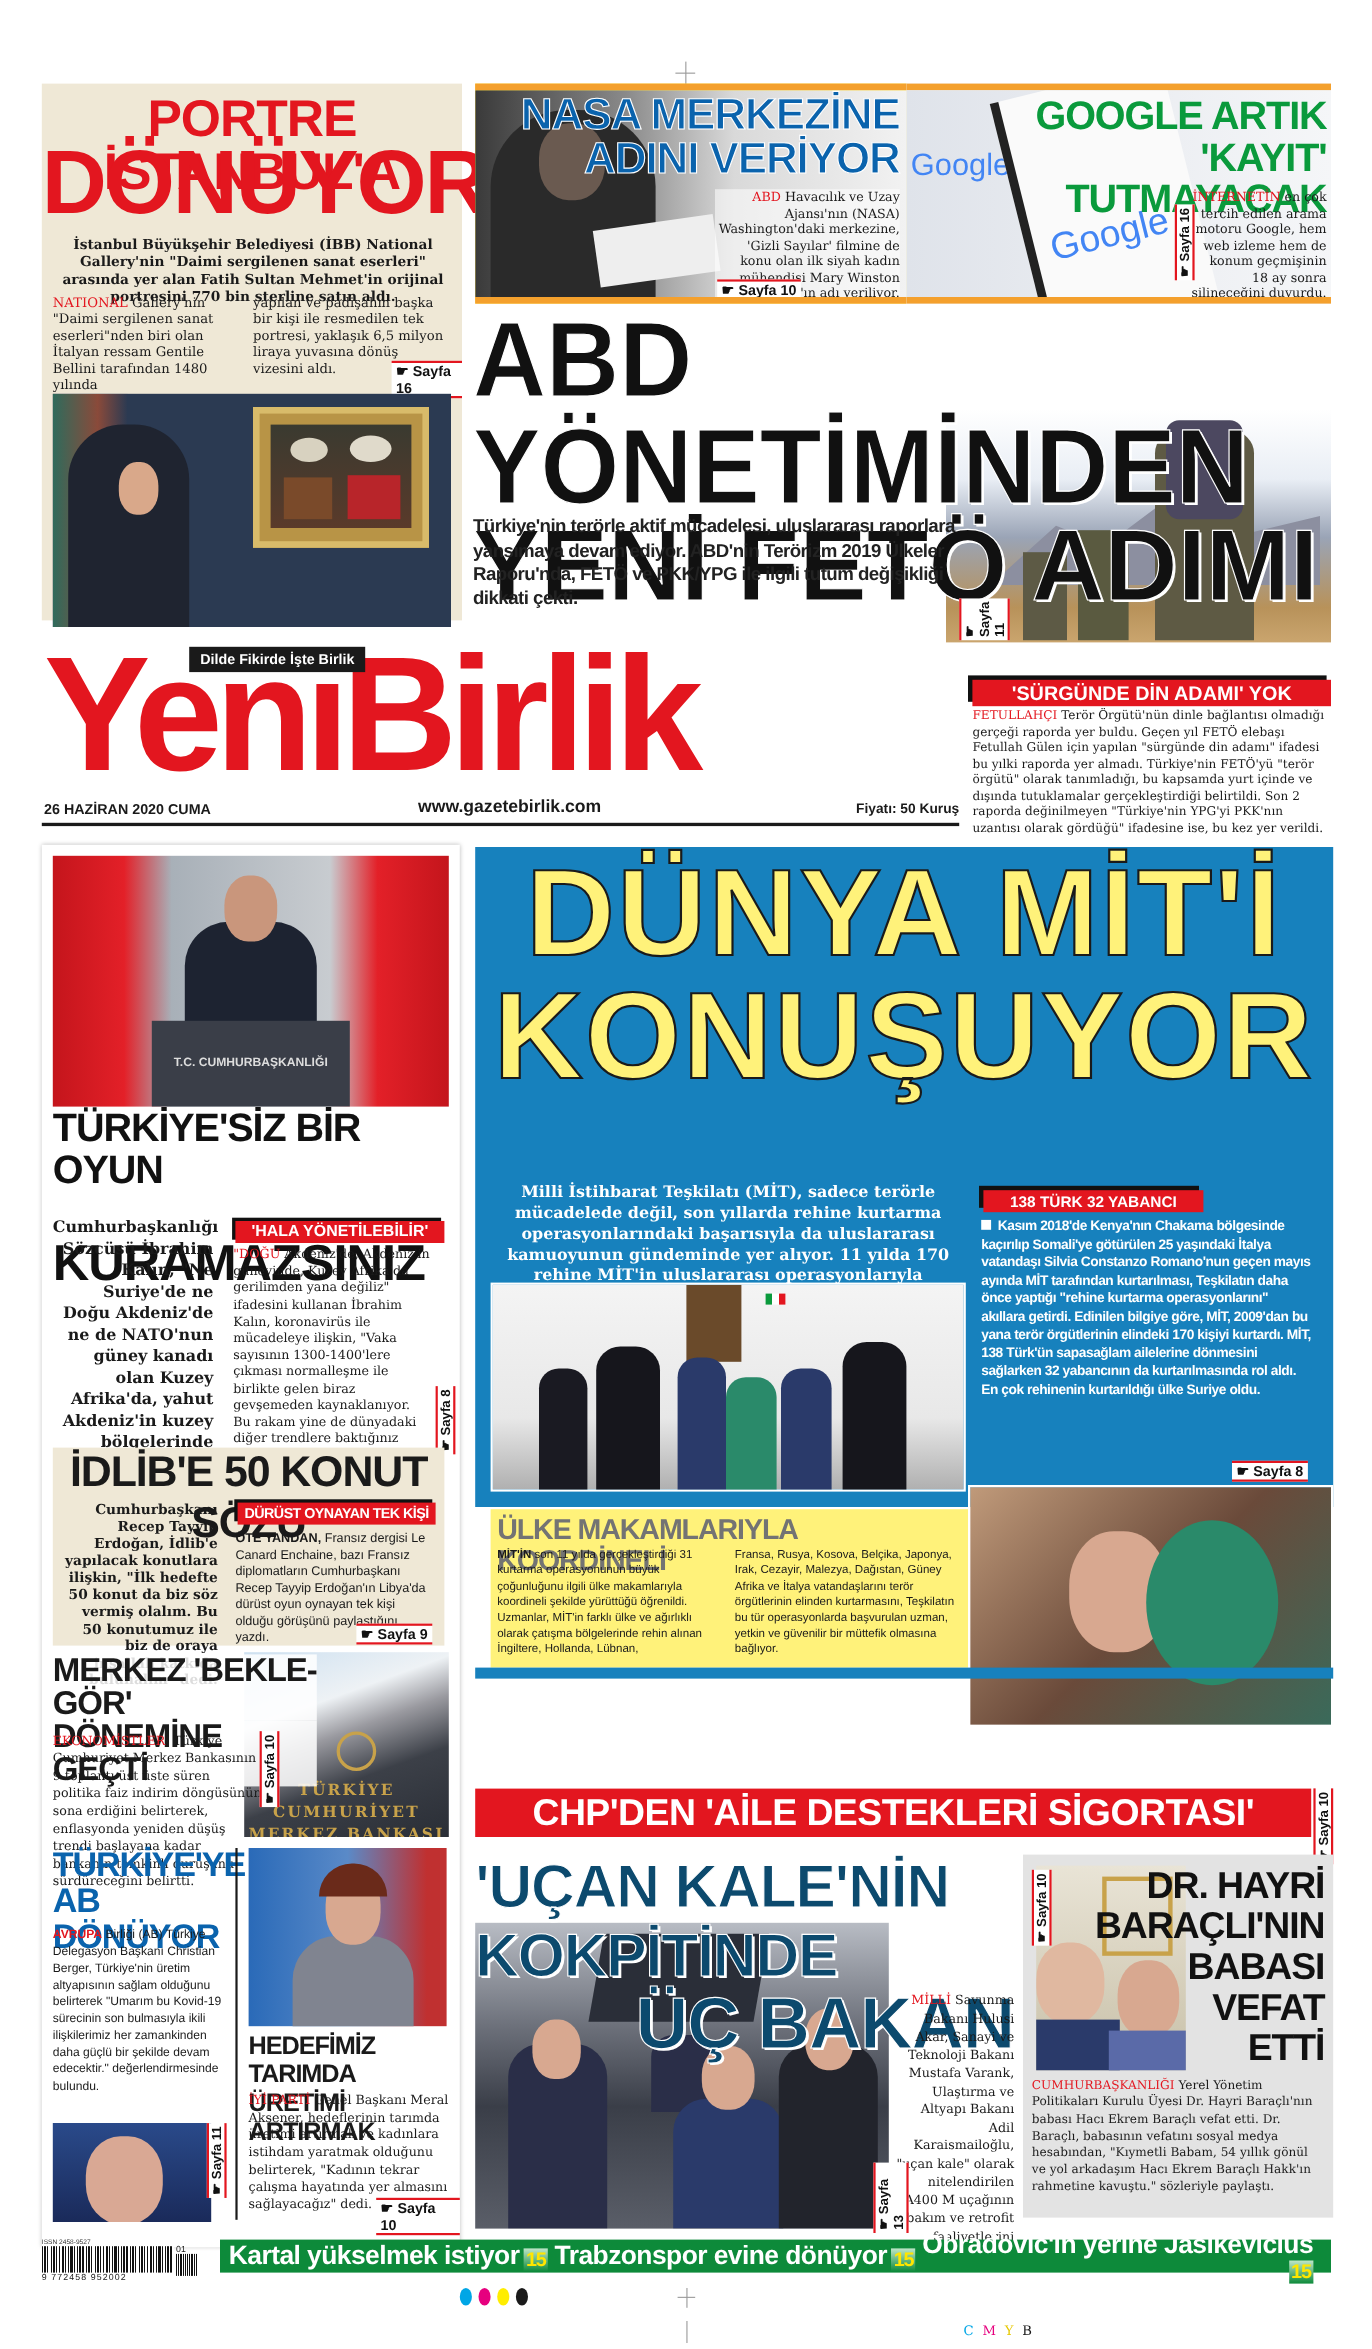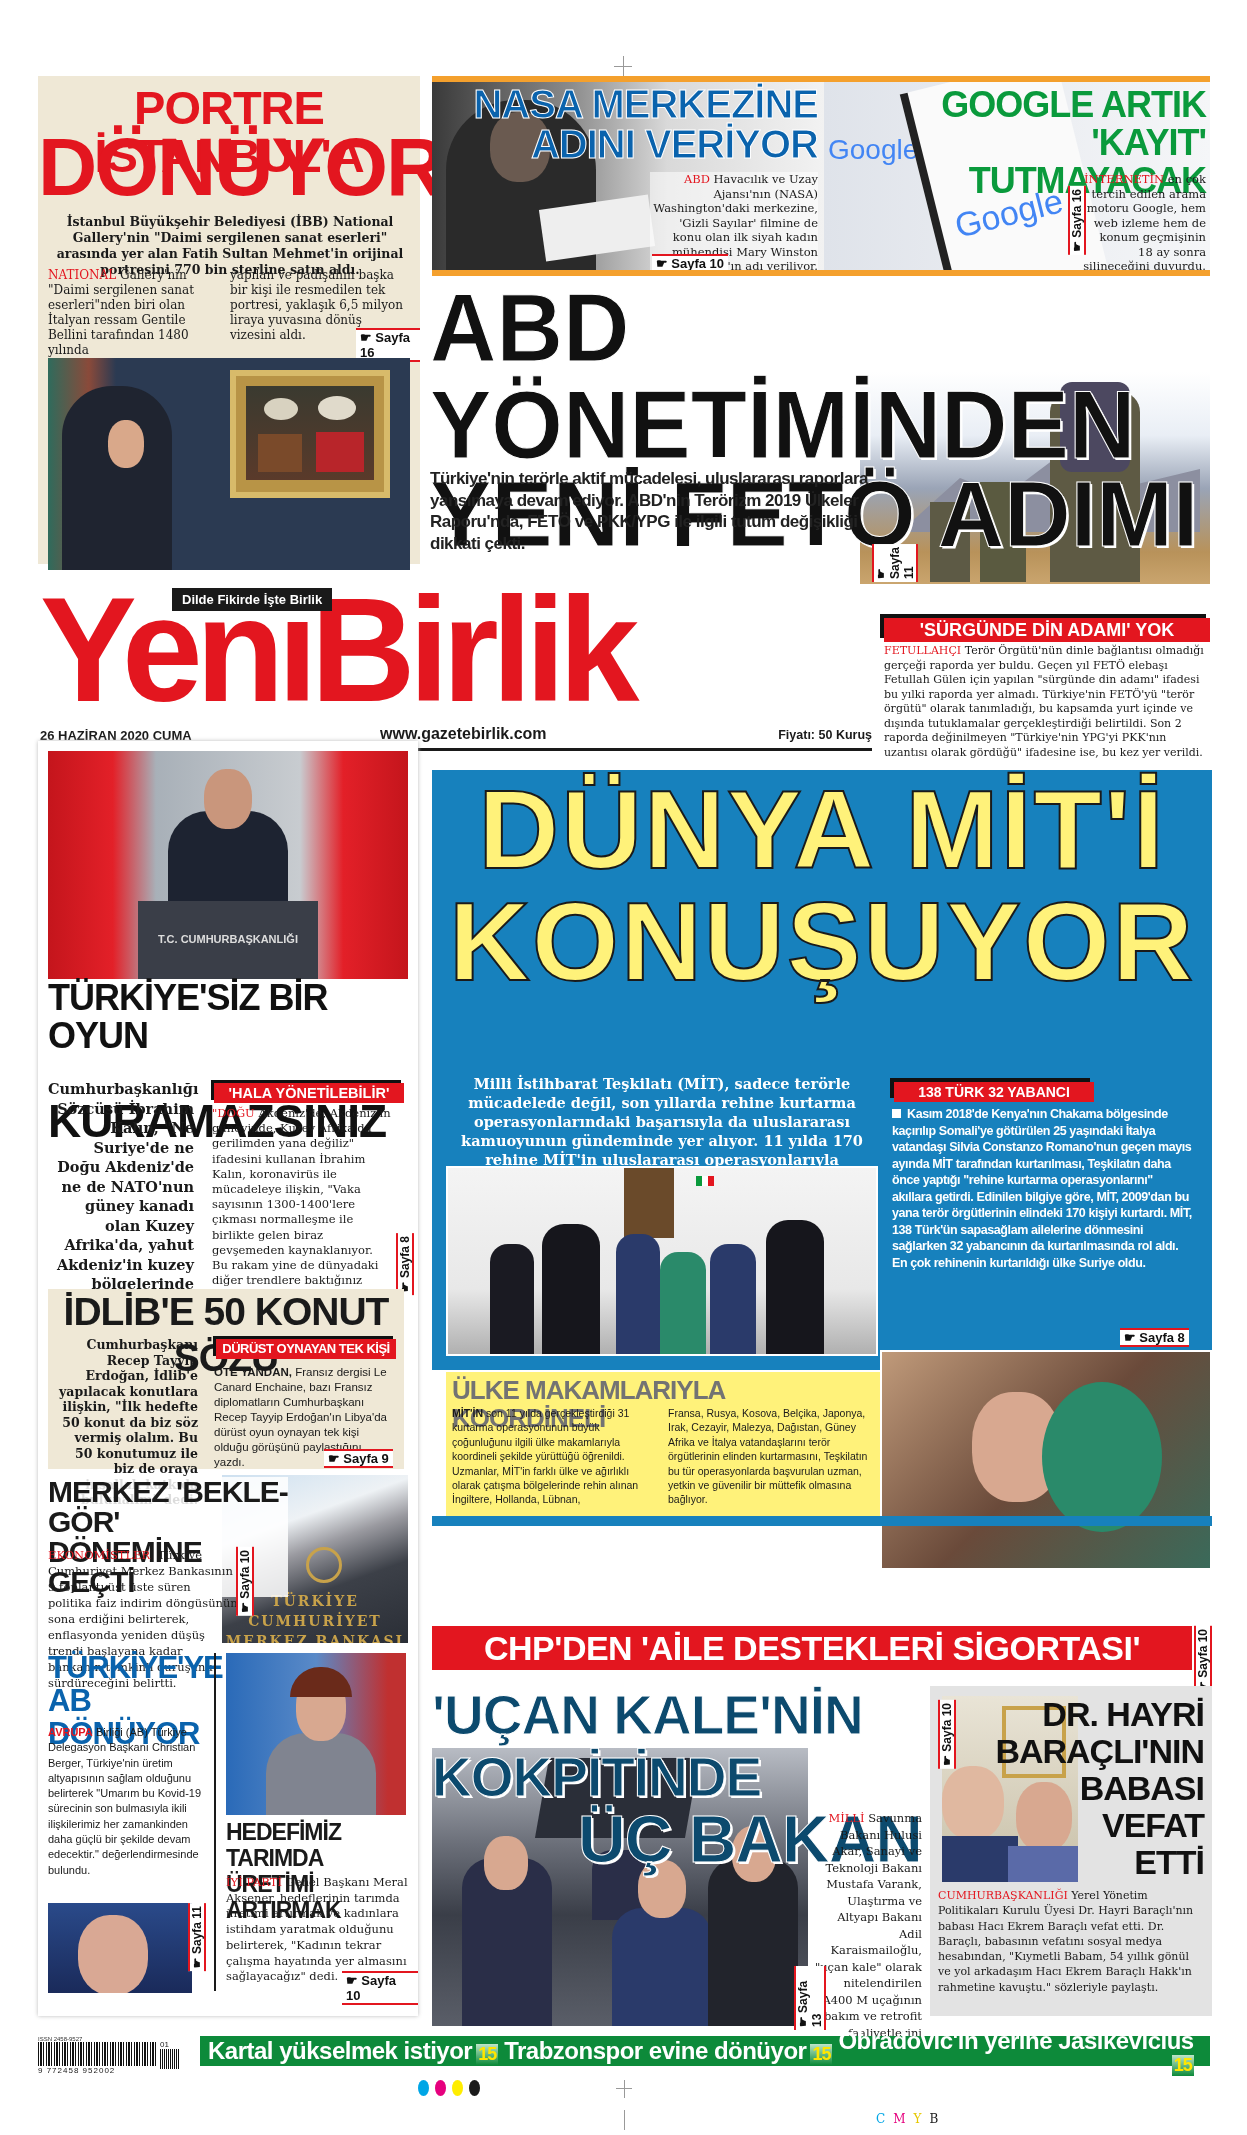--- a/index.html
+++ b/index.html
@@ -94,21 +94,21 @@
 
 <div class="abs" style="left:38px;top:578px;width:834px;height:180px;">
   <div class="abs" style="left:2px;top:-8px;font-family:'Liberation Sans',sans-serif;font-weight:bold;font-size:148px;line-height:160px;color:#e3161f;letter-spacing:-7px;transform:scaleX(0.98);transform-origin:left;">YeniBirlik</div>
   <div class="abs" style="left:134px;top:10px;background:#1a1a1a;color:#fff;font-family:'Liberation Sans',sans-serif;font-weight:bold;font-size:13px;padding:4px 10px;">Dilde Fikirde İşte Birlik</div>
   <div class="abs cond" style="left:2px;top:150px;font-size:13px;letter-spacing:0;">26 HAZİRAN 2020 CUMA</div>
   <div class="abs cond" style="left:342px;top:147px;font-size:16px;letter-spacing:0;">www.gazetebirlik.com</div>
   <div class="abs cond" style="right:0;top:150px;font-size:12.5px;letter-spacing:0;">Fiyatı: 50 Kuruş</div>
   <div class="abs" style="left:0;top:170px;width:834px;height:3px;background:#1a1a1a;"></div>
 </div>
 
-<div class="abs" style="left:38px;top:741px;width:380px;height:1275px;box-shadow:0 0 4px #bbb;background:#fff;">
+<div class="abs" style="left:38px;top:768px;width:380px;height:1275px;box-shadow:0 0 4px #bbb;background:#fff;">
 
   <div class="photo" style="left:10px;top:10px;width:360px;height:228px;background:linear-gradient(90deg,#c4151c 0%,#e32028 18%,#a8b0b8 30%,#c8ccd0 70%,#e32028 82%,#c4151c 100%);">
     <div class="abs" style="left:120px;top:60px;width:120px;height:110px;background:#1d2331;border-radius:40px 40px 0 0;"></div>
     <div class="abs" style="left:156px;top:18px;width:48px;height:60px;background:#c9967c;border-radius:45%;"></div>
     <div class="abs" style="left:90px;top:150px;width:180px;height:80px;background:#3a3e48;">
       <div style="color:#ddd;font-family:'Liberation Sans',sans-serif;font-size:11px;text-align:center;margin-top:32px;font-weight:bold;">T.C. CUMHURBAŞKANLIĞI</div>
     </div>
   </div>
   <div class="abs cond" style="left:10px;top:238px;width:360px;text-align:left;font-size:36px;line-height:38px;color:#111;">
       <div>TÜRKİYE'SİZ BİR OYUN</div>

